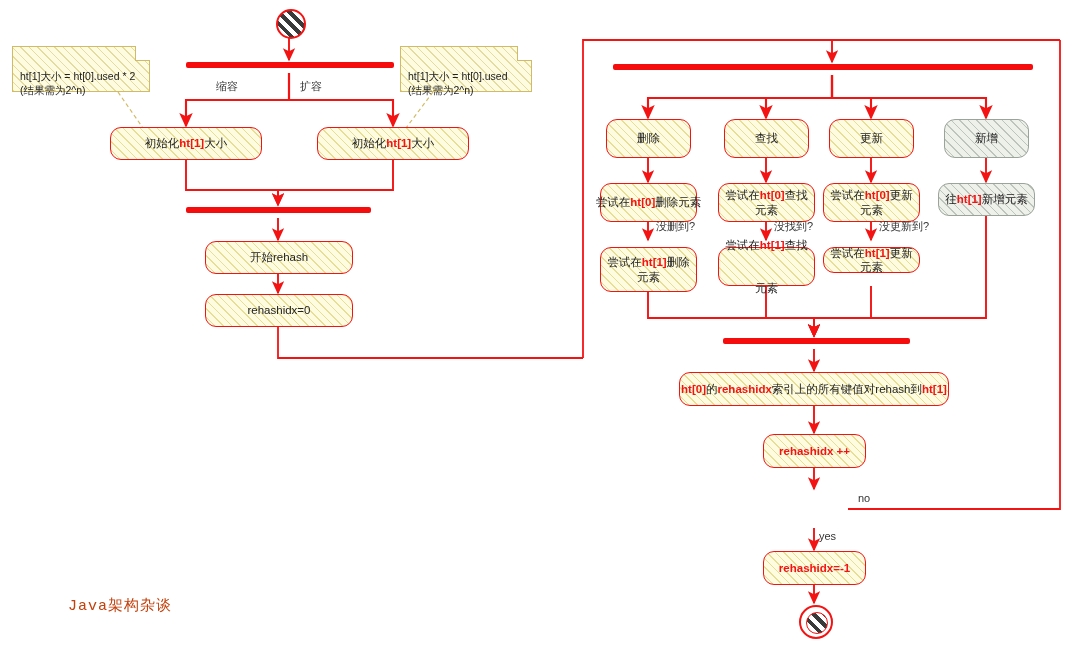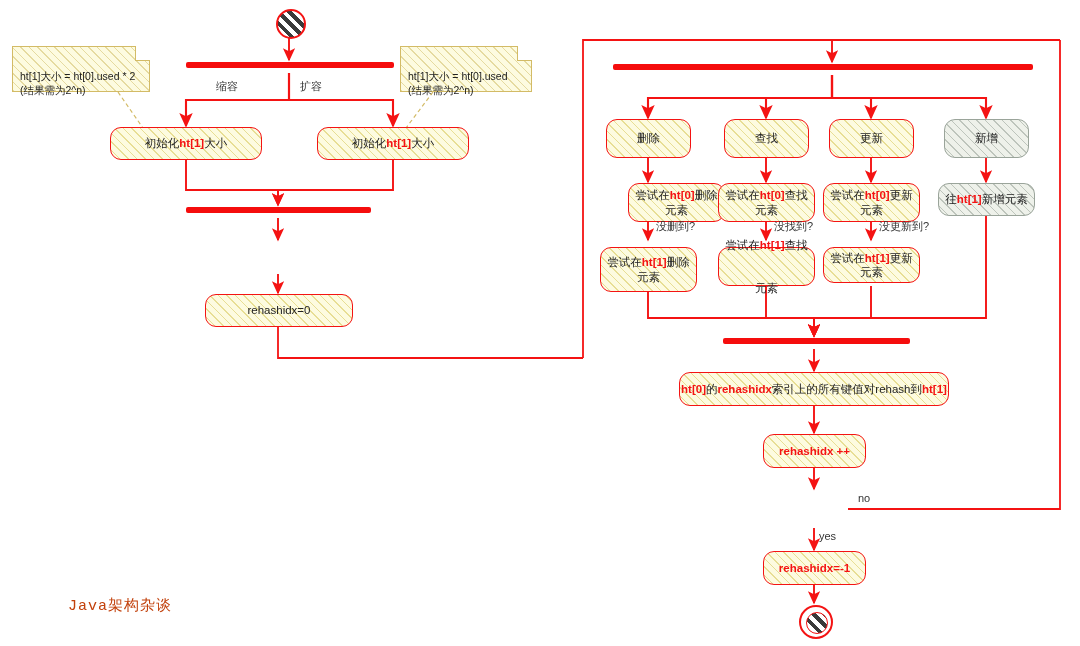--- a/index.html
+++ b/index.html
@@ -153,38 +153,41 @@
       <path d="M433,92 L406,128"></path>
     </g>
   </svg>
 
   <div class="node rounded" style="left:110px;top:127px;width:152px;height:33px;">
     <span class="txt"><span>初始化</span><span class="hl">ht[1]</span><span>大小</span></span>
   </div>
   <div class="node rounded" style="left:317px;top:127px;width:152px;height:33px;">
     <span class="txt"><span>初始化</span><span class="hl">ht[1]</span><span>大小</span></span>
   </div>
+  <div class="node rounded" style="left:205px;top:241px;width:148px;height:33px;">
+    <span class="txt">开始rehash</span>
+  </div>
   <div class="node rounded" style="left:205px;top:294px;width:148px;height:33px;">
     <span class="txt">rehashidx=0</span>
   </div>
 
   <div class="node rounded" style="left:606px;top:119px;width:85px;height:39px;">
     <span class="txt">删除</span>
   </div>
   <div class="node rounded" style="left:724px;top:119px;width:85px;height:39px;">
     <span class="txt">查找</span>
   </div>
   <div class="node rounded" style="left:829px;top:119px;width:85px;height:39px;">
     <span class="txt">更新</span>
   </div>
   <div class="node rounded grey" style="left:944px;top:119px;width:85px;height:39px;">
     <span class="txt">新增</span>
   </div>
 
-  <div class="node rounded" style="left:600px;top:183px;width:97px;height:39px;flex-direction:column;margin-left:28px;">
+  <div class="node rounded" style="left:600px;top:183px;width:97px;height:39px;flex-direction:row;">
     <span class="txt"><span>尝试在</span><span class="hl">ht[0]</span><span>删除</span></span>
     <span class="txt">元素</span>
   </div>
   <div class="node rounded" style="left:718px;top:183px;width:97px;height:39px;flex-direction:column;">
     <span class="txt"><span>尝试在</span><span class="hl">ht[0]</span><span>查找</span></span>
     <span class="txt">元素</span>
   </div>
   <div class="node rounded" style="left:823px;top:183px;width:97px;height:39px;flex-direction:column;">
     <span class="txt"><span>尝试在</span><span class="hl">ht[0]</span><span>更新</span></span>
     <span class="txt">元素</span>
@@ -194,21 +197,21 @@
   </div>
 
   <div class="node rounded" style="left:600px;top:247px;width:97px;height:45px;flex-direction:column;">
     <span class="txt"><span>尝试在</span><span class="hl">ht[1]</span><span>删除</span></span>
     <span class="txt">元素</span>
   </div>
   <div class="node rounded" style="left:718px;top:247px;width:97px;height:39px;flex-direction:column;gap:29px;">
     <span class="txt"><span>尝试在</span><span class="hl">ht[1]</span><span>查找</span></span>
     <span class="txt">元素</span>
   </div>
-  <div class="node rounded" style="left:823px;top:247px;width:97px;height:36px;flex-direction:column;">
+  <div class="node rounded" style="left:823px;top:247px;width:97px;height:26px;flex-direction:column;">
     <span class="txt"><span>尝试在</span><span class="hl">ht[1]</span><span>更新</span></span>
     <span class="txt">元素</span>
   </div>
 
   <div class="node rounded" style="left:679px;top:372px;width:270px;height:34px;">
     <span class="txt"><span class="hl">ht[0]</span><span>的</span><span class="hl">rehashidx</span><span>索引上的所有键值对rehash到</span><span class="hl">ht[1]</span></span>
   </div>
   <div class="node rounded" style="left:763px;top:434px;width:103px;height:34px;">
     <span class="txt red">rehashidx ++</span>
   </div>

